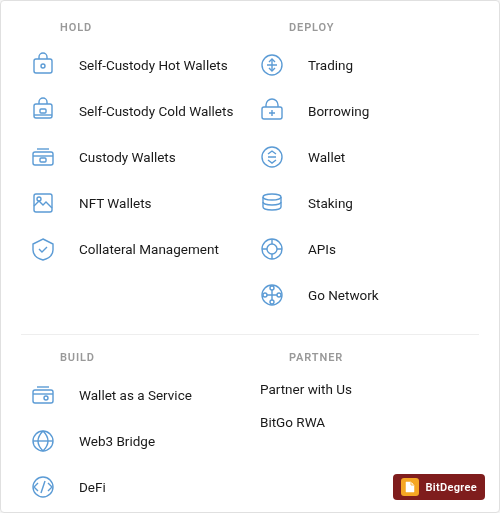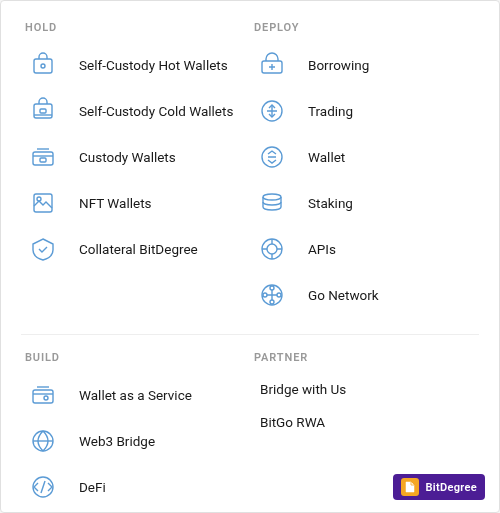--- a/index.html
+++ b/index.html
@@ -36,20 +36,21 @@
     }
 
     .section-label {
       font-size: 11px;
       font-weight: 600;
       color: #999999;
       letter-spacing: 0.08em;
       text-transform: uppercase;
       margin-bottom: 8px;
       padding-left: 4px;
+      margin-left: 35px;
     }
 
     .menu-item {
       display: flex;
       align-items: center;
       gap: 20px;
       padding: 7px 6px;
       border-radius: 6px;
       cursor: pointer;
       transition: background 0.15s;
@@ -96,21 +97,21 @@
       font-weight: 450;
     }
 
     .bitgo-badge {
       position: absolute;
       bottom: 12px;
       right: 14px;
       display: flex;
       align-items: center;
       gap: 6px;
-      background: #4c1d95;
+      background: #7f1d1d;
       border-radius: 4px;
       padding: 4px 8px;
     }
 
     .bitgo-badge-icon {
       width: 18px;
       height: 18px;
       background: #f5a623;
       border-radius: 3px;
       display: flex;
@@ -180,48 +181,48 @@
         <span class="menu-item-label">NFT Wallets</span>
       </div>
 
       <div class="menu-item">
         <div class="menu-item-icon">
           <svg viewBox="0 0 28 28" fill="none" stroke="#5b9bd5" stroke-width="1.4">
             <path d="M14 4l10 5v6c0 5-4.5 8.5-10 10C8.5 23.5 4 20 4 15V9z"></path>
             <path d="M10 14l3 3 5-5"></path>
           </svg>
         </div>
-        <span class="menu-item-label">Collateral BitDegree</span>
+        <span class="menu-item-label">Collateral Management</span>
       </div>
 
     </div>
 
     <div class="column">
       <div class="section-label">DEPLOY</div>
+
+      <div class="menu-item">
+        <div class="menu-item-icon">
+          <svg viewBox="0 0 28 28" fill="none" stroke="#5b9bd5" stroke-width="1.4">
+            <circle cx="14" cy="14" r="10"></circle>
+            <path d="M9 14h10M14 9v10"></path>
+            <path d="M17 11l-3-3-3 3M11 17l3 3 3-3"></path>
+          </svg>
+        </div>
+        <span class="menu-item-label">Trading</span>
+      </div>
 
       <div class="menu-item">
         <div class="menu-item-icon">
           <svg viewBox="0 0 28 28" fill="none" stroke="#5b9bd5" stroke-width="1.4">
             <rect x="4" y="10" width="20" height="12" rx="2"></rect>
             <path d="M8 10V8a6 6 0 0 1 12 0v2"></path>
             <path d="M11 16h6M14 13v6"></path>
           </svg>
         </div>
         <span class="menu-item-label">Borrowing</span>
-      </div>
-
-      <div class="menu-item">
-        <div class="menu-item-icon">
-          <svg viewBox="0 0 28 28" fill="none" stroke="#5b9bd5" stroke-width="1.4">
-            <circle cx="14" cy="14" r="10"></circle>
-            <path d="M9 14h10M14 9v10"></path>
-            <path d="M17 11l-3-3-3 3M11 17l3 3 3-3"></path>
-          </svg>
-        </div>
-        <span class="menu-item-label">Trading</span>
       </div>
 
       <div class="menu-item">
         <div class="menu-item-icon">
           <svg viewBox="0 0 28 28" fill="none" stroke="#5b9bd5" stroke-width="1.4">
             <circle cx="14" cy="14" r="10"></circle>
             <path d="M10 14h8M10 11l4-3 4 3M10 17l4 3 4-3"></path>
           </svg>
         </div>
         <span class="menu-item-label">Wallet</span>
@@ -306,21 +307,21 @@
         </div>
         <span class="menu-item-label">DeFi</span>
       </div>
     </div>
 
     <div class="column">
       <div class="section-label">PARTNER</div>
 
       <div class="partner-section">
         <div class="partner-item">
-          <span class="partner-item-label">Bridge with Us</span>
+          <span class="partner-item-label">Partner with Us</span>
         </div>
         <div class="partner-item">
           <span class="partner-item-label">BitGo RWA</span>
         </div>
       </div>
     </div>
   </div>
 
   <div class="bitgo-badge">
     <div class="bitgo-badge-icon">

